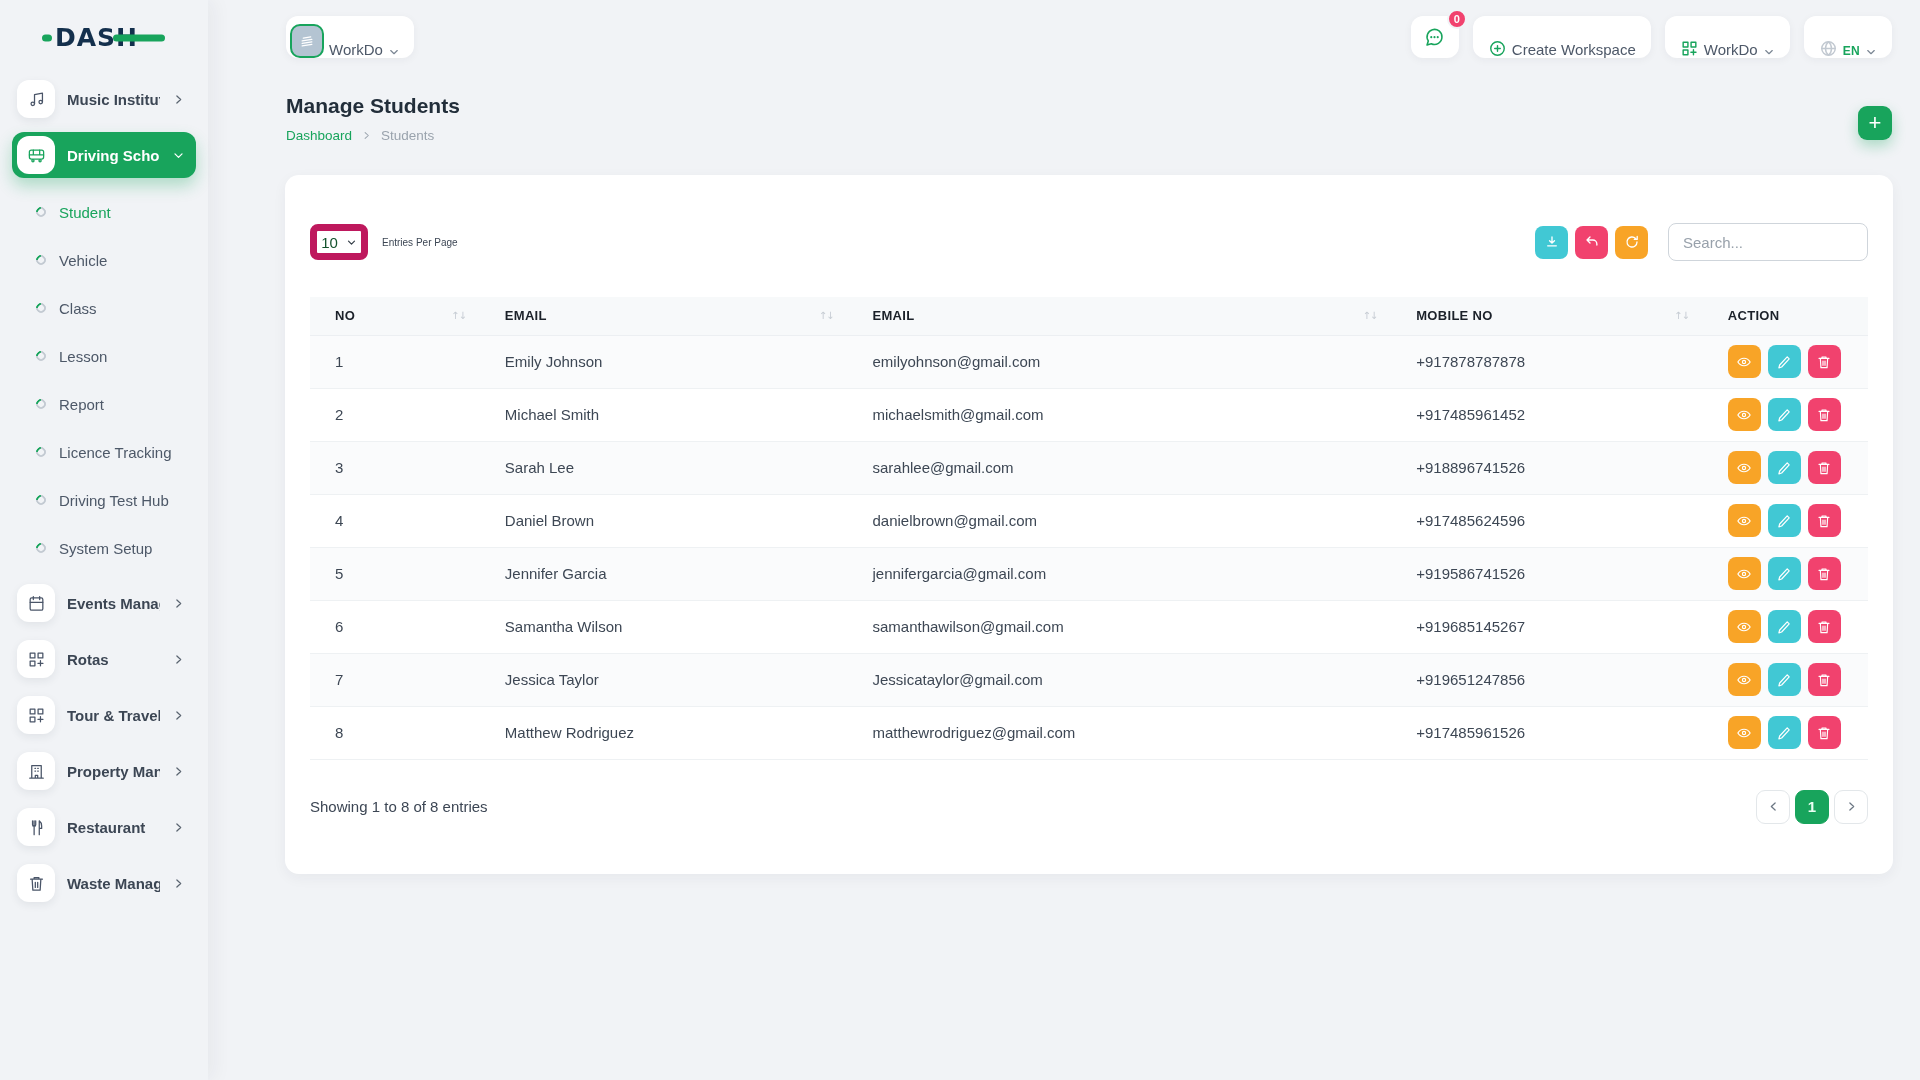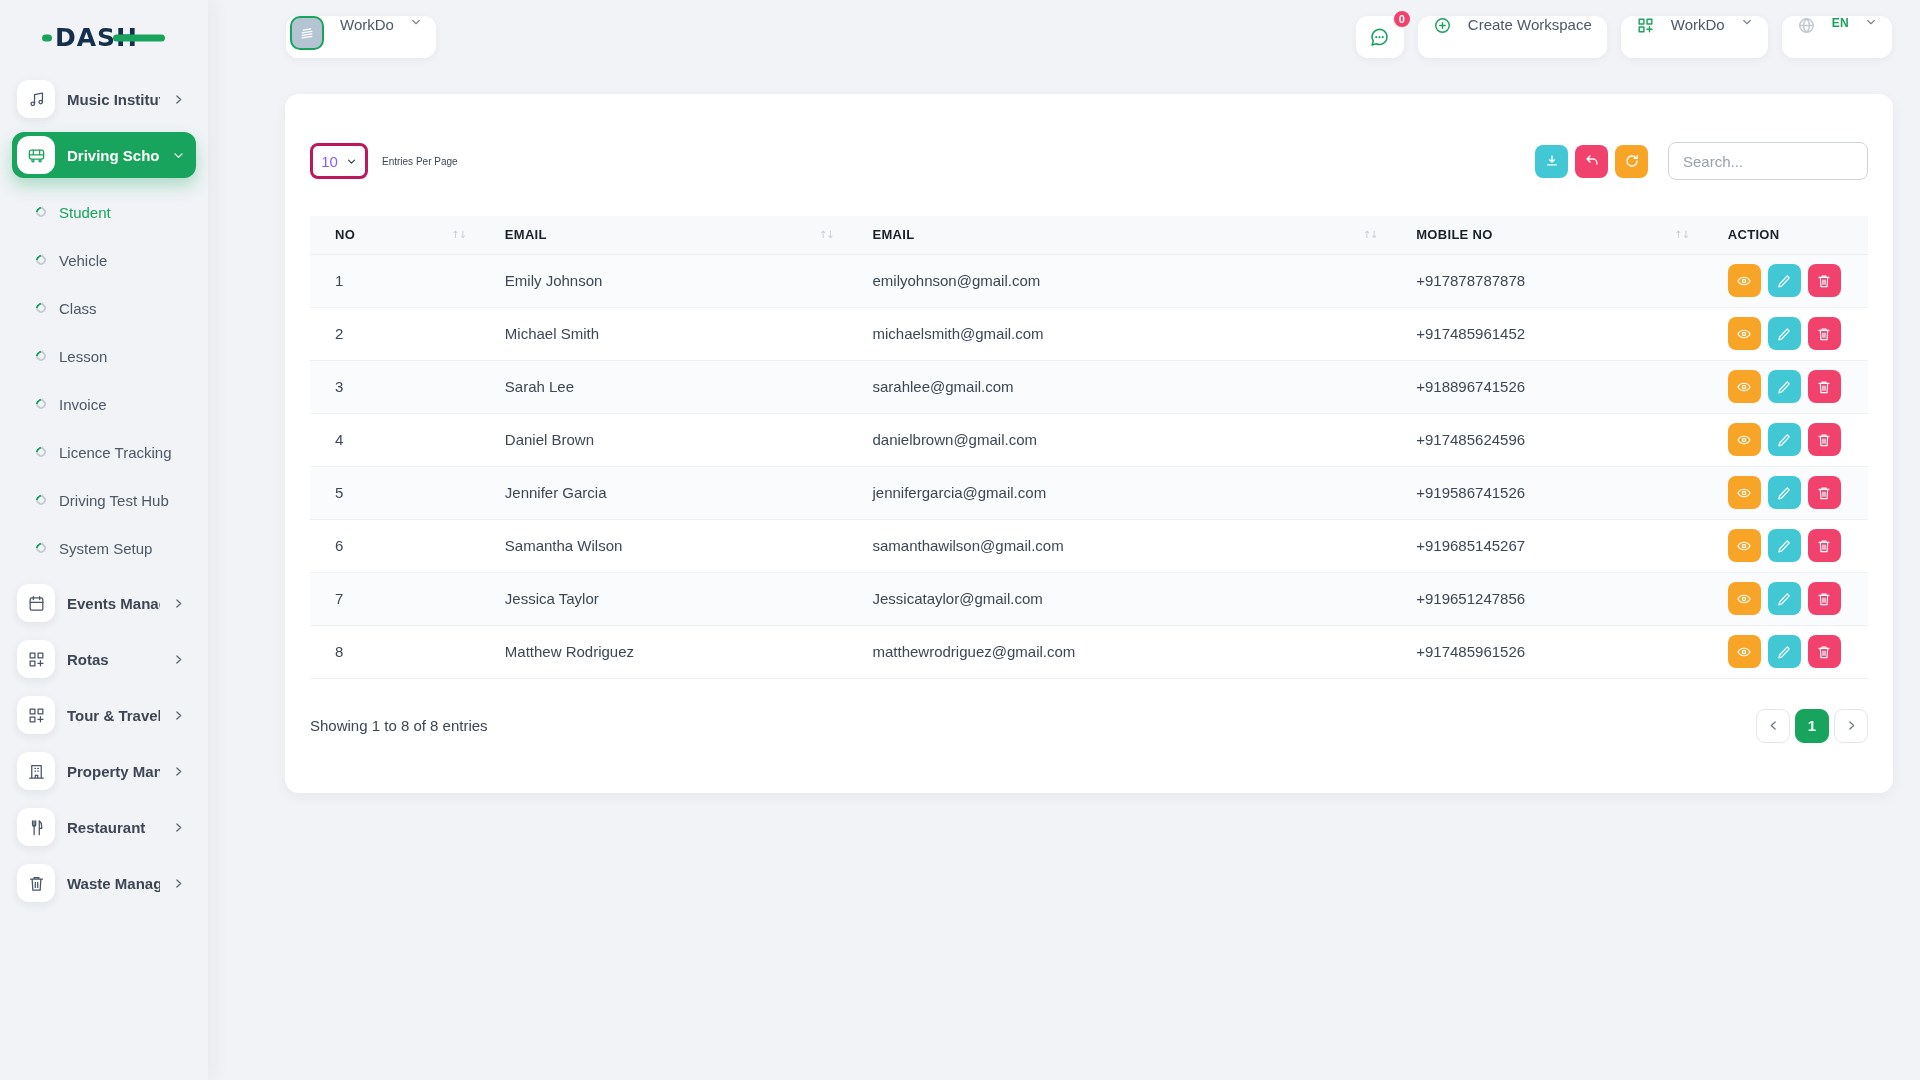--- a/index.html
+++ b/index.html
@@ -35,21 +35,21 @@
   .sub-item { height:48px; display:flex; align-items:center; gap:13px; padding-left:24px;
     font-size:15px; color:#4d5868; cursor:pointer; }
   .dot { width:10px; height:10px; min-width:10px; border:2px solid #c3cad2; border-top-color:#18a45c;
     border-radius:50%; transform:rotate(-45deg); }
   .sub-item.active { color:#18a45c; }
 
   
   .main { flex:1; display:flex; flex-direction:column; }
 
   .topbar { height:62px; display:flex; align-items:center; padding:12px 28px 0 78px; }
-  .pill { background:#fff; border-radius:12px; height:42px; display:flex; align-items:flex-start; gap:16px;
+  .pill { background:#fff; border-radius:12px; height:42px; display:flex; align-items:flex-end; gap:5px;
     padding:0 15px; box-shadow:0 2px 8px rgba(30,40,55,.05); cursor:pointer; border:none; }
   .pill-label { font-size:15px; color:#4d5868; font-weight:500; }
   .ws-pill { padding:0 14px 0 4px; }
   .ws-avatar { width:34px; height:34px; border-radius:10px; background:#b4c4d2; border:2px solid #18a45c;
     display:flex; align-items:center; justify-content:center; color:#fff; }
   .ws-avatar svg.ic { width:18px; height:18px; stroke-width:1.6; }
   .pill .chev-sm { color:#7b8693; display:flex; }
   .pill .chev-sm svg.ic { width:12px; height:12px; stroke-width:2.3; }
   .topbar-right { margin-left:auto; display:flex; align-items:center; gap:14px; }
   .chat-btn { position:relative; width:48px; height:42px; background:#fff; border:none; border-radius:12px;
@@ -72,22 +72,22 @@
   .bc-sep { color:#9aa3ad; display:flex; } .bc-sep svg.ic { width:11px; height:11px; stroke-width:2.2; }
   .bc-current { color:#9aa3ad; }
   .add-btn { width:34px; height:34px; border-radius:9px; background:#18a45c; color:#fff; border:none;
     font-size:22px; line-height:1; display:flex; align-items:center; justify-content:center;
     box-shadow:0 6px 14px rgba(24,164,92,.32); cursor:pointer; margin-top:12px; font-weight:400; }
 
   
   .card { margin:32px 27px 0 77px; background:#fff; border-radius:14px;
     box-shadow:0 4px 14px rgba(30,40,55,.05); padding:48px 25px 50px; }
   .controls { display:flex; align-items:center; }
-  .select-box { width:58px; height:36px; border:3px solid #be185d; border-radius:8px; background:#fff;
-    display:flex; align-items:center; justify-content:center; gap:8px; font-size:15px; color:#8b5cf6; cursor:pointer; }
+  .select-box { width:58px; height:36px; border:7px solid #be185d; border-radius:8px; background:#fff;
+    display:flex; align-items:center; justify-content:center; gap:8px; font-size:15px; color:#14532d; cursor:pointer; }
   .select-box .chev-sm { color:#333c46; display:flex; }
   .select-box .chev-sm svg.ic { width:11px; height:11px; stroke-width:2.6; }
   .controls-label { margin-left:14px; font-size:10px; color:#3c4654; }
   .toolbar { margin-left:auto; display:flex; gap:7px; }
   .tb-btn { width:33px; height:33px; border-radius:8px; border:none; color:#fff;
     display:flex; align-items:center; justify-content:center; cursor:pointer; }
   .tb-btn svg.ic { width:16px; height:16px; stroke-width:2; }
   .bg-cyan { background:#41c8d4; } .bg-pink { background:#f1426e; } .bg-orange { background:#f8a427; }
   .search { margin-left:20px; width:200px; height:38px; border:1px solid #cfd5db; border-radius:8px;
     padding:0 14px; font-size:15px; color:#3c4654; outline:none; background:#fff;
@@ -172,21 +172,21 @@
           <div class="sub-item">
             <span class="dot"></span>
             <span>Class</span>
           </div>
           <div class="sub-item">
             <span class="dot"></span>
             <span>Lesson</span>
           </div>
           <div class="sub-item">
             <span class="dot"></span>
-            <span>Invoice</span>
+            <span>Report</span>
           </div>
           <div class="sub-item">
             <span class="dot"></span>
             <span>Licence Tracking</span>
           </div>
           <div class="sub-item">
             <span class="dot"></span>
             <span>Driving Test Hub</span>
           </div>
           <div class="sub-item">
@@ -336,20 +336,35 @@
           <span class="lang-label">EN</span>
           <span class="chev-sm">
             <svg class="ic" viewBox="0 0 24 24">
                 <path d="M5.5 9l6.5 6.5L18.5 9"></path>
               </svg>
             </span>
         </button>
       </div>
     </header>
 
+    <div class="page-head">
+      <div>
+        <h1 class="page-title">Manage Students</h1>
+        <div class="breadcrumb">
+          <a class="bc-link">Dashboard</a>
+          <span class="bc-sep">
+            <svg class="ic" viewBox="0 0 24 24">
+                <path d="M9 5.5l7 6.5-7 6.5"></path>
+              </svg>
+            </span>
+          <span class="bc-current">Students</span>
+        </div>
+      </div>
+      <button class="add-btn">+</button>
+    </div>
 
     <section class="card">
       <div class="controls">
         <div class="select-box">
           <span>10</span>
           <span class="chev-sm">
             <svg class="ic" viewBox="0 0 24 24">
                 <path d="M5.5 9l6.5 6.5L18.5 9"></path>
               </svg>
             </span>

